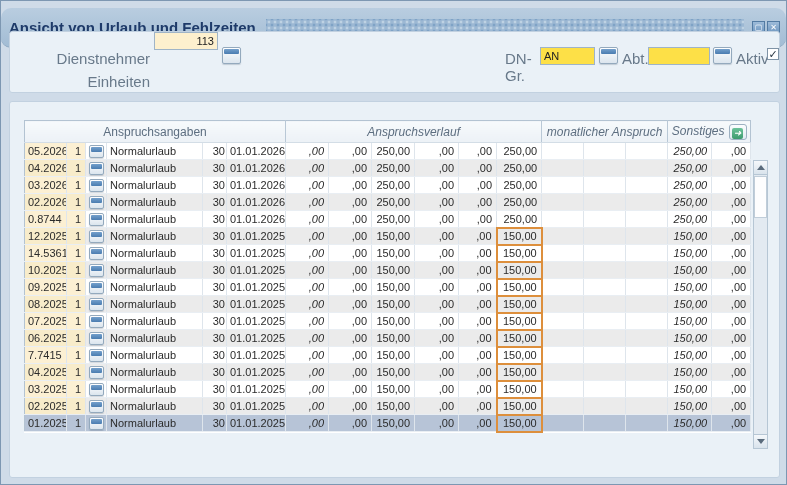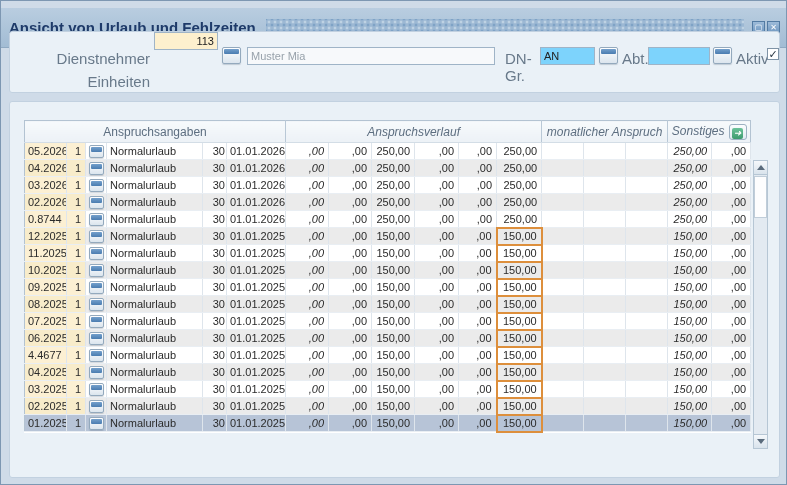--- a/index.html
+++ b/index.html
@@ -9,21 +9,21 @@
     background: #cfdbe8;
     position: relative;
     overflow: hidden;
     border: 1px solid #7d97b2;
   }
   
   .titlebar {
     position: absolute; left: 0; top: 7px; width: 100%; height: 40px;
     background: linear-gradient(180deg,#b9cde0,#a2bcd4);
     border-bottom: 1px solid #8fa9c2;
-    display: flex; align-items: center; padding: 0 6px 0 8px;
+    display: flex; align-items: center; padding: 0 6px 0 8px; border-radius: 10px;
   }
   .title {
     font-size: 15px; font-weight: bold; color: #1e3a69; white-space: nowrap;
   }
   .tb-pattern {
     flex: 1; height: 18px; margin: 0 6px 0 10px;
     background-color: #9cb8d3;
     background-image:
       radial-gradient(circle, #bed2e3 1.2px, transparent 1.7px),
       radial-gradient(circle, #7fa3c6 1.2px, transparent 1.7px);
@@ -42,21 +42,21 @@
     position: absolute; background: #eaf1f7;
     border: 1px solid #c2d1e0; border-radius: 3px;
   }
   #form-panel  { left: 8px; top: 30px;  width: 771px; height: 62px; }
   #grid-panel  { left: 8px; top: 100px; width: 771px; height: 377px; }
   .flabel {
     position: absolute; font-size: 15px; color: #68798a; text-align: right;
   }
   .field {
     position: absolute; height: 18px; border: 1px solid #9fb4c7;
-    background: #7dd3fc; font-family: "Liberation Sans", sans-serif;
+    background: #fde047; font-family: "Liberation Sans", sans-serif;
     font-size: 11px; color: #222; padding: 0 3px;
   }
   .field.num { text-align: right; background: #fdf0ce; }
   .field.dim { color: #98a2ab; background: #f7f9fb; }
   
   .lov-btn {
     display: inline-block; width: 16px; height: 14px; position: relative;
     border: 1px solid #93a9bd; border-radius: 2px;
     background: linear-gradient(180deg,#ffffff,#dbe5ee);
     vertical-align: middle; box-shadow: 0 1px 1px rgba(70,90,110,.25);
@@ -146,21 +146,20 @@
   <span class="title">Ansicht von Urlaub und Fehlzeiten</span>
   <div class="tb-pattern"></div>
   <div class="win-btn">▢</div>
   <div class="win-btn">✕</div>
 </div>
 
 <div class="panel" id="form-panel">
   <span class="flabel" style="left:20px;top:18px;width:120px">Dienstnehmer</span>
   <input class="field num" style="left: 144px; top: 0; width: 64px;" value="113">
   <span class="lov-abs" style="left:212px;top:14px"><span class="lov-btn"></span></span>
-  <input class="field dim" style="left: 237px; top: 15px; width: 248px;" value="Muster Mia">
 
   <span class="flabel" style="left:20px;top:41px;width:120px">Einheiten</span>
   <input class="field dim" style="left: 144px; top: 38px; width: 100px; margin-top: 31px;" value="Stunden">
 
   <span class="flabel" style="left:495px;top:18px;width:34px;text-align:left">DN-Gr.</span>
   <input class="field" style="left: 530px; top: 15px; width: 55px;" value="AN">
   <span class="lov-abs" style="left:589px;top:14px"><span class="lov-btn"></span></span>
 
   <span class="flabel" style="left:612px;top:18px;width:24px;text-align:left">Abt.</span>
   <input class="field" style="left: 638px; top: 15px; width: 62px;" value="">
@@ -311,21 +310,21 @@
             <td class="right">,00</td>
             <td class="right">,00</td>
             <td class="right hl" style="border-color: rgb(221, 143, 60);">150,00</td>
             <td class="right gb"></td>
             <td class="right"></td>
             <td class="right"></td>
             <td class="right gb">150,00</td>
             <td class="right">,00</td>
           </tr>
           <tr>
-            <td class="left c-monat month-bg">11.2025</td>
+            <td class="left c-monat month-bg">14.5361</td>
             <td class="right c-nr month-bg">1</td>
             <td class="c-icon"><span class="lov-btn"></span></td>
             <td class="left c-art">Normalurlaub</td>
             <td class="right c-tage">30</td>
             <td class="right c-ab">01.01.2025</td>
             <td class="right gb">,00</td>
             <td class="right">,00</td>
             <td class="right">150,00</td>
             <td class="right">,00</td>
             <td class="right">,00</td>
@@ -425,21 +424,21 @@
             <td class="right">,00</td>
             <td class="right">,00</td>
             <td class="right hl" style="border-color: rgb(221, 143, 60);">150,00</td>
             <td class="right gb"></td>
             <td class="right"></td>
             <td class="right"></td>
             <td class="right gb">150,00</td>
             <td class="right">,00</td>
           </tr>
           <tr>
-            <td class="left c-monat month-bg">4.4677</td>
+            <td class="left c-monat month-bg">7.7415</td>
             <td class="right c-nr month-bg">1</td>
             <td class="c-icon"><span class="lov-btn"></span></td>
             <td class="left c-art">Normalurlaub</td>
             <td class="right c-tage">30</td>
             <td class="right c-ab">01.01.2025</td>
             <td class="right gb">,00</td>
             <td class="right">,00</td>
             <td class="right">150,00</td>
             <td class="right">,00</td>
             <td class="right">,00</td>

